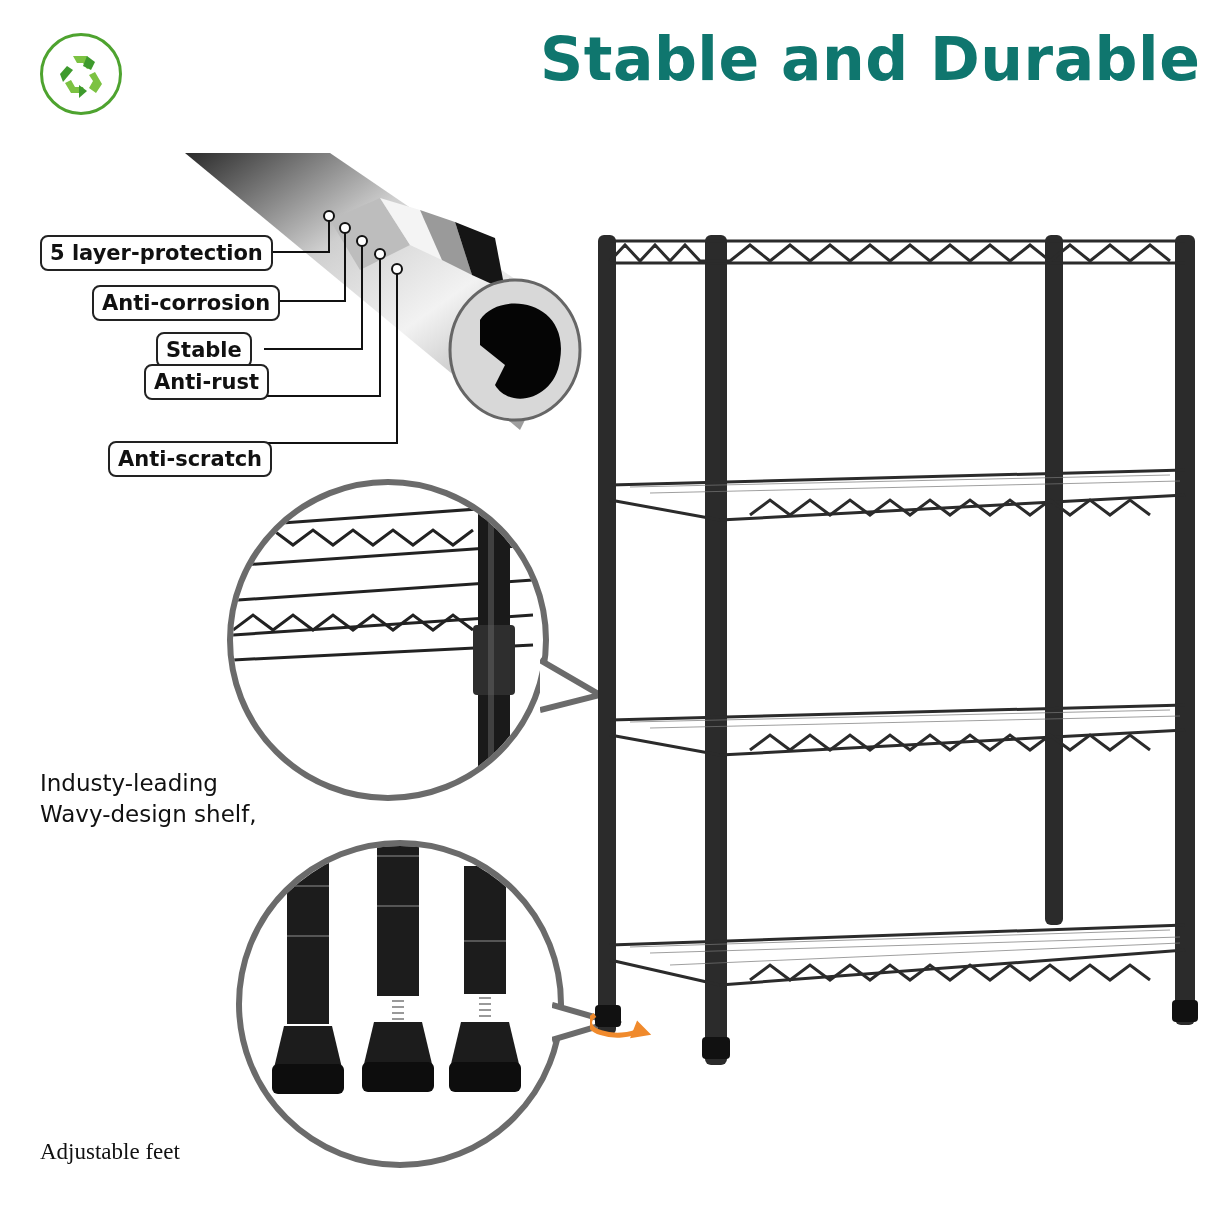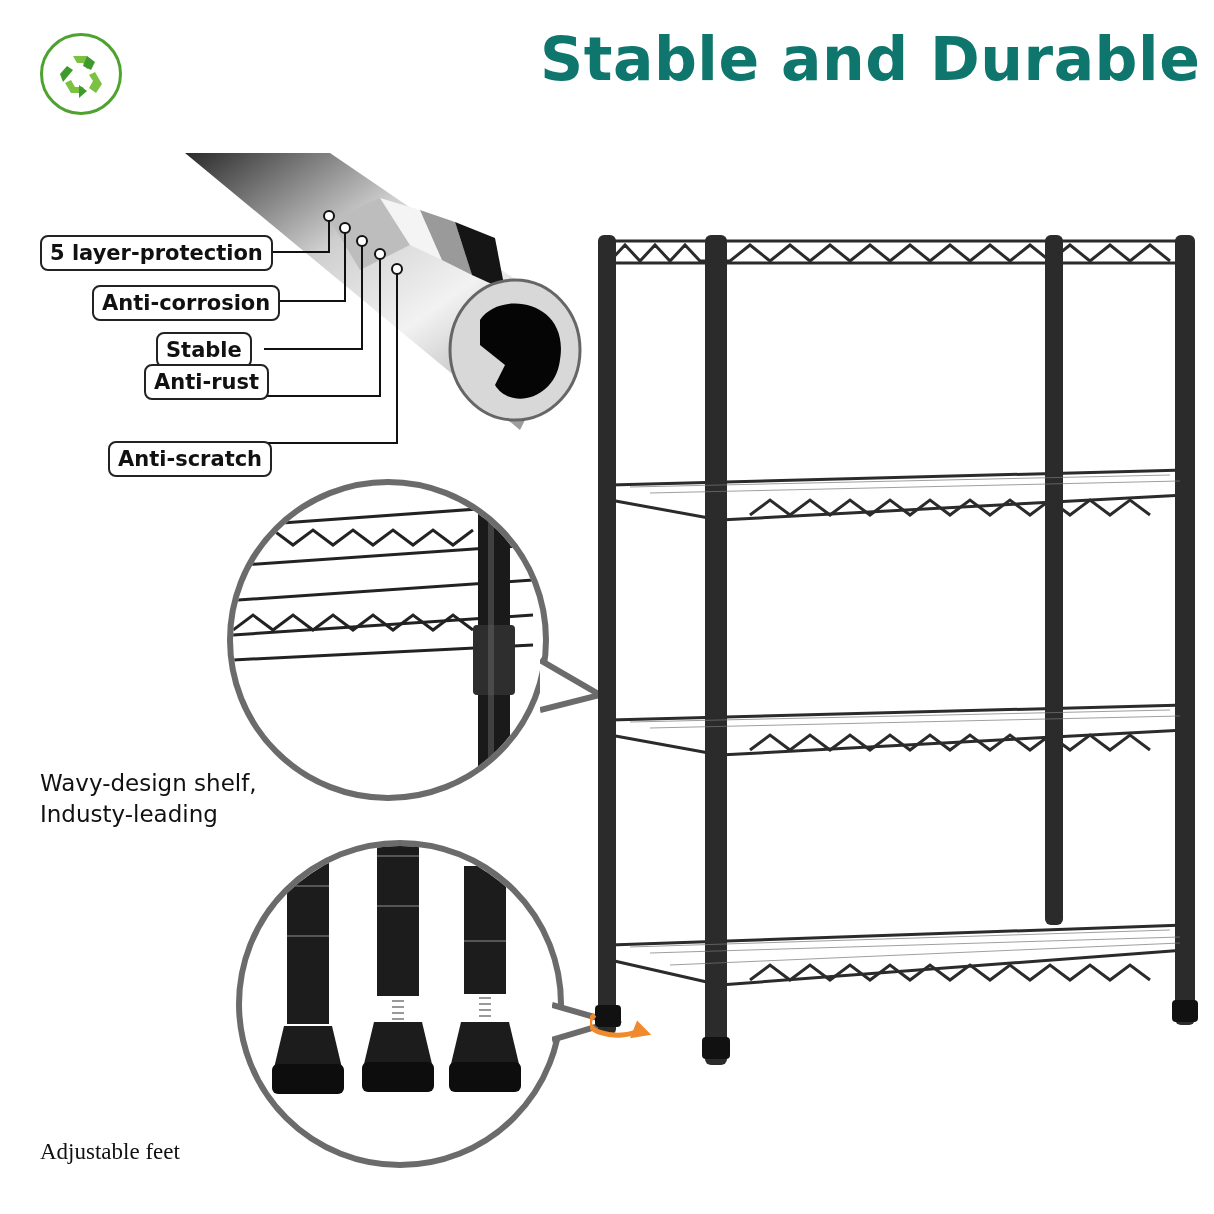--- a/index.html
+++ b/index.html
@@ -80,22 +80,22 @@
     <rect x="245" y="20" width="32" height="290" fill="#1a1a1a"></rect>
     <rect x="240" y="140" width="42" height="70" rx="4" fill="#2e2e2e"></rect>
     <rect x="255" y="20" width="6" height="290" fill="#666" opacity="0.5"></rect>
   </svg>
 </div>
 <svg class="abs" style="left:540px;top:655px;" width="70" height="60" viewBox="0 0 70 60">
   <polyline points="0,5 60,40 0,55" fill="#fff" stroke="#6b6b6b" stroke-width="6"></polyline>
 </svg>
 
 <div class="abs caption" style="left:40px;top:768px;">
+  <div>Industy-leading</div>
   <div>Wavy-design shelf,</div>
-  <div>Industy-leading</div>
 </div>
 
 <div class="abs circle" style="left:236px;top:840px;width:328px;height:328px;">
   <svg width="316" height="316" viewBox="0 0 316 316">
     <g fill="#1c1c1c">
       <rect x="45" y="0" width="42" height="178"></rect>
       <path d="M42 180 L90 180 L100 222 L32 222 Z"></path>
       <rect x="30" y="218" width="72" height="30" rx="6" fill="#0d0d0d"></rect>
       <rect x="135" y="0" width="42" height="150"></rect>
       <path d="M132 176 L180 176 L190 218 L122 218 Z"></path>

